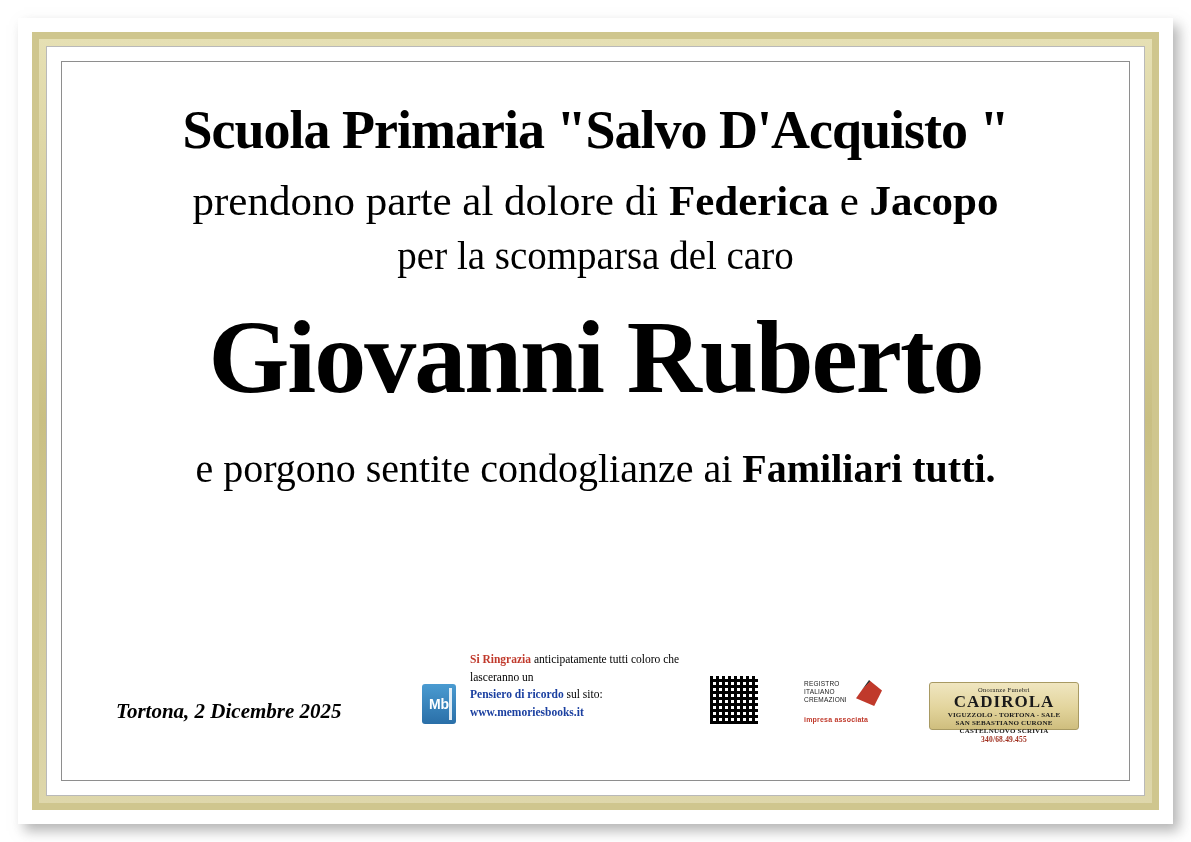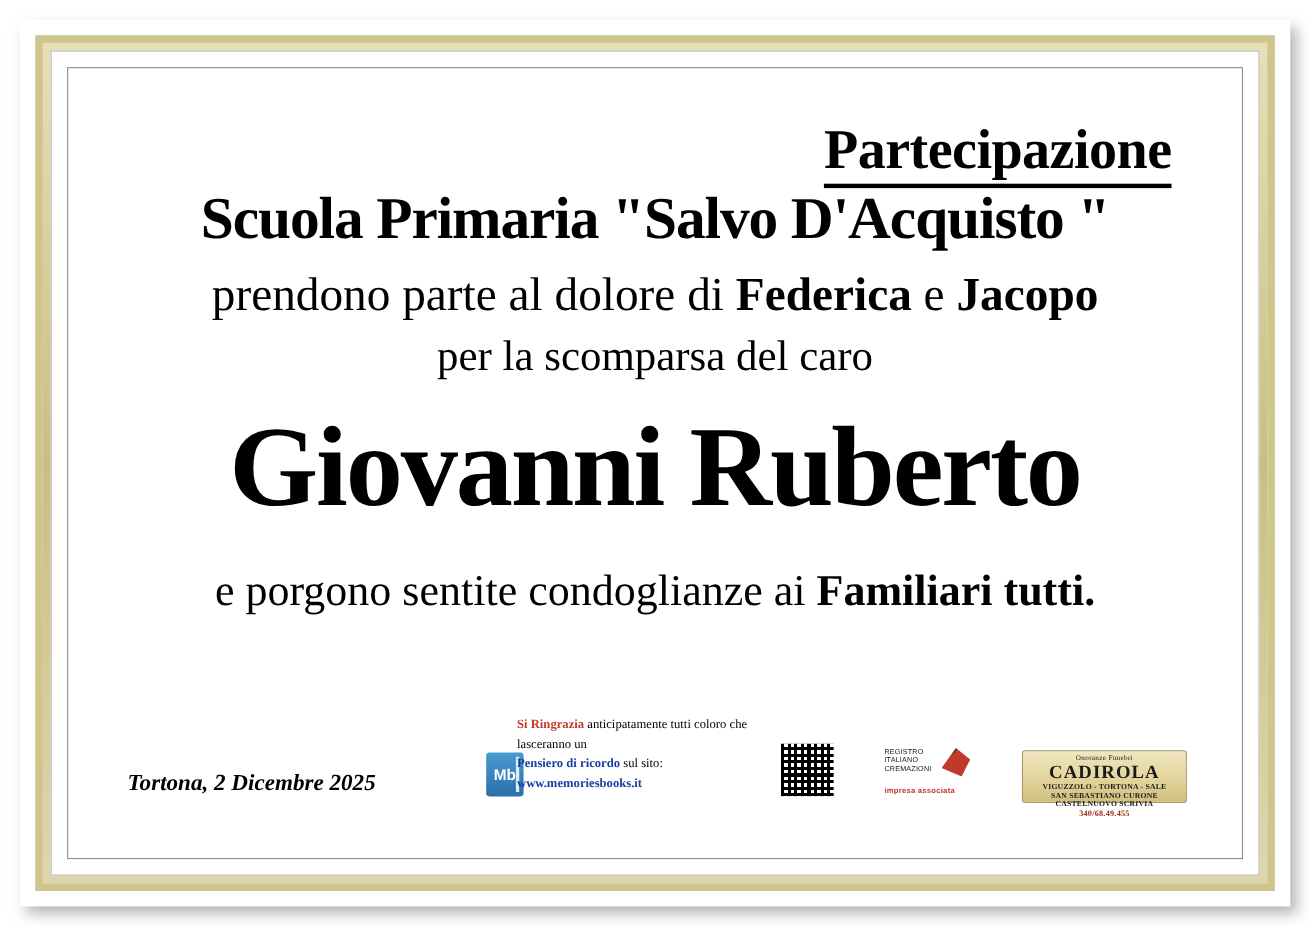--- a/index.html
+++ b/index.html
@@ -147,21 +147,21 @@
     left: 8px;
     bottom: 14px;
     font-size: 21px;
     font-style: italic;
     font-family: "Liberation Serif", serif;
     font-weight: bold;
   }
 
   .mb-badge {
     position: absolute;
-    left: 334px;
+    left: 314px;
     bottom: 14px;
     width: 34px;
     height: 40px;
     background: linear-gradient(180deg,#4a9bd1 0%, #2a6fa8 100%);
     border-radius: 3px;
     color: #fff;
     font-size: 14px;
     font-weight: bold;
     font-family: "Liberation Sans", sans-serif;
     display: flex;
@@ -276,23 +276,20 @@
 <body>
 
 <div class="poster">
   <div class="frame-outer">
     <div class="frame-gold">
       <div class="frame-inner-white">
         <div class="frame-thin">
 
           <div class="content">
 
-            <div class="heading">
-              <span>Partecipazione</span>
-            </div>
 
             <div class="line-big2">Scuola Primaria "Salvo D'Acquisto "</div>
 
             <div class="line-mid">
               <span>prendono parte al dolore di </span><b>Federica</b><span> e </span><b>Jacopo</b>
             </div>
 
             <div class="line-mid2">per la scomparsa del caro</div>
 
             <div class="deceased">Giovanni Ruberto</div>

